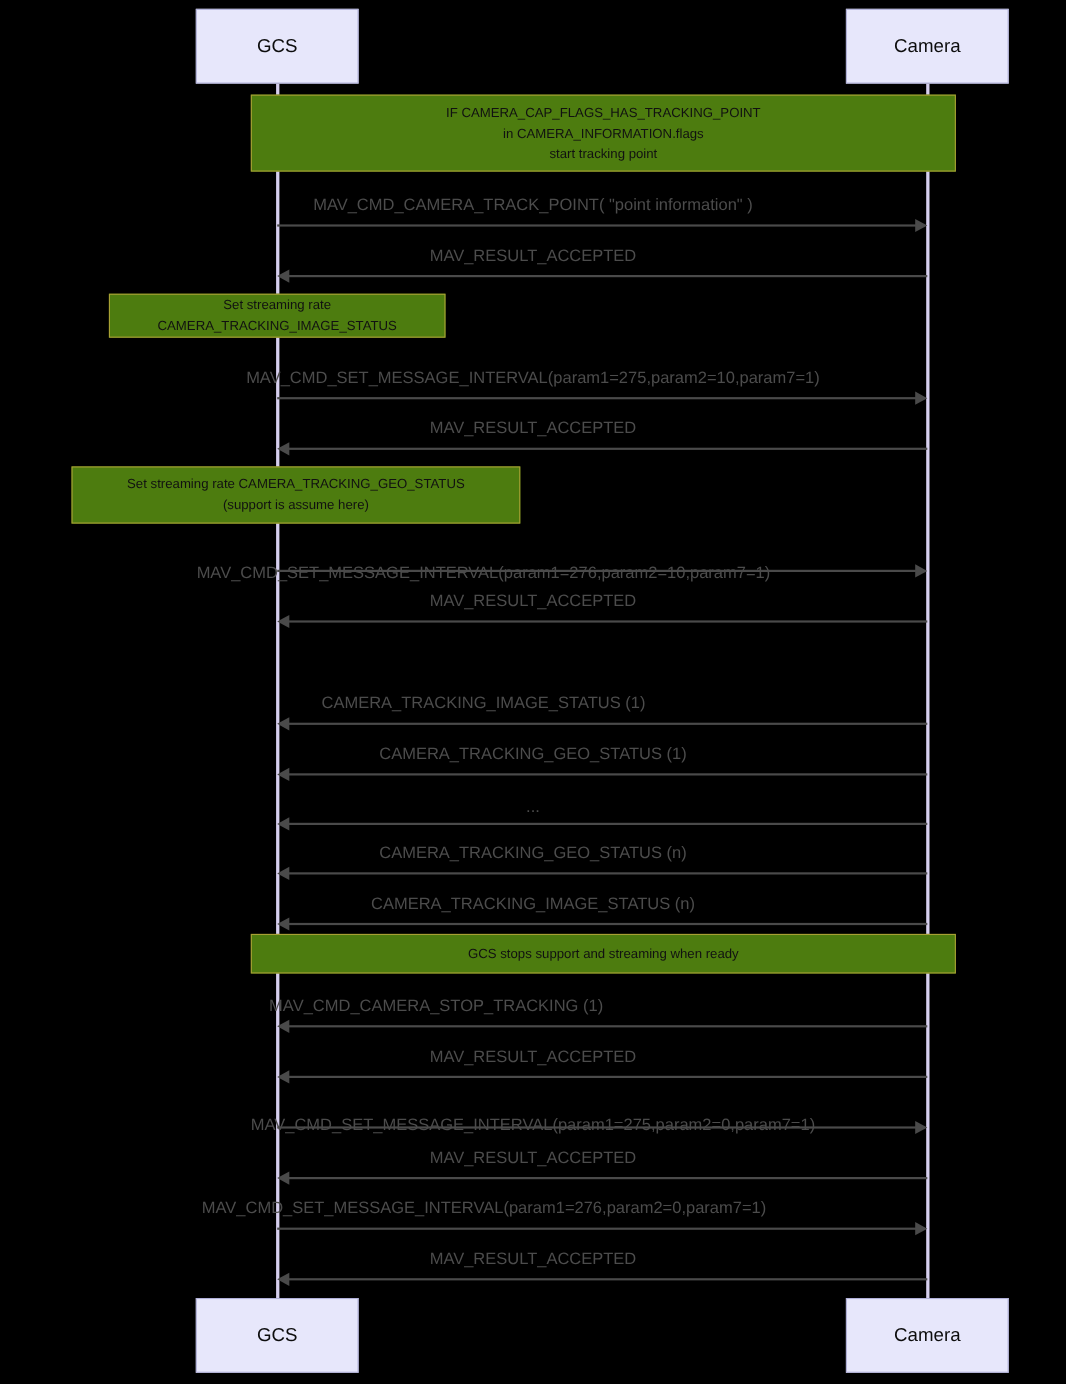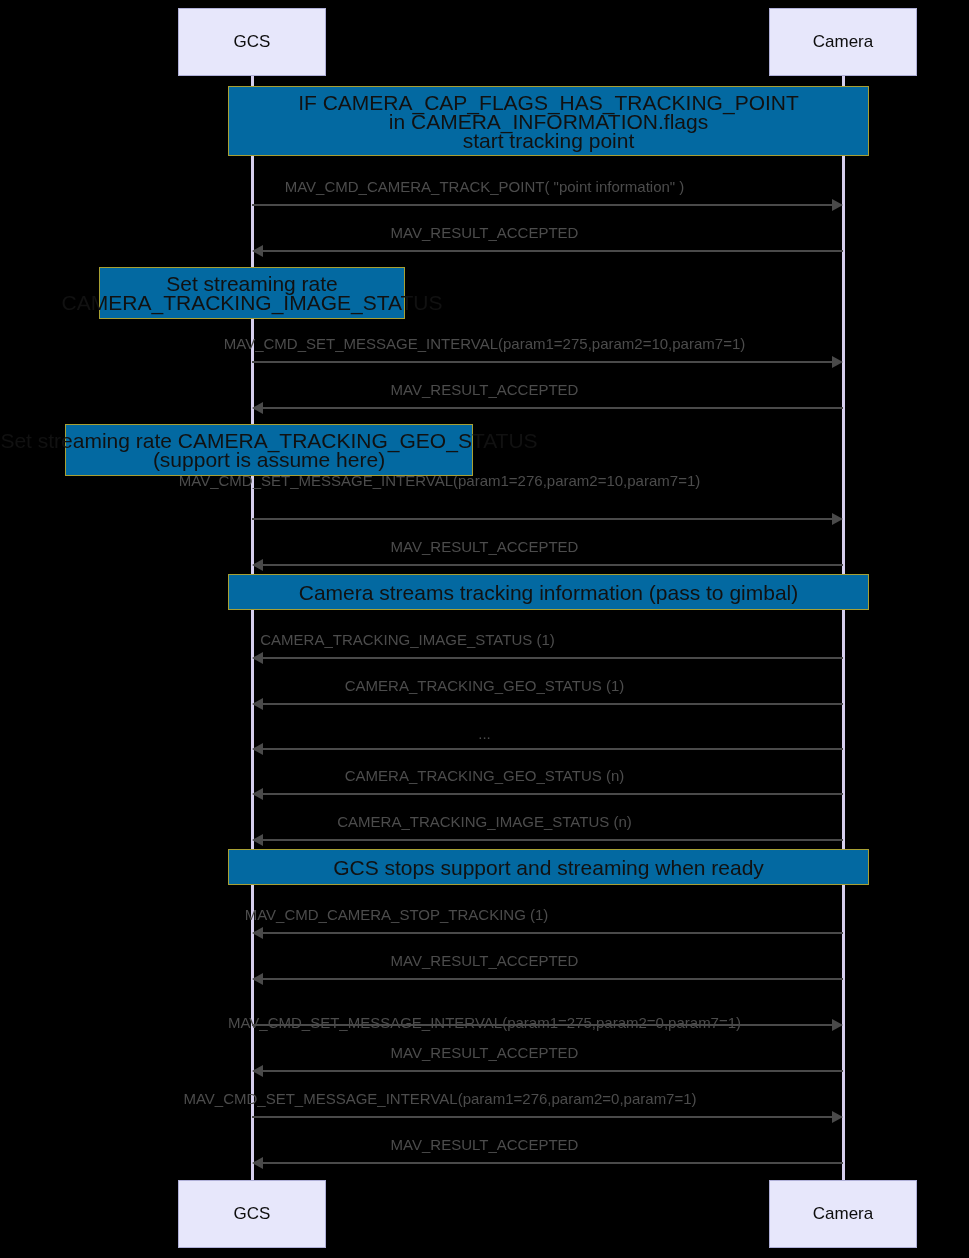--- a/index.html
+++ b/index.html
@@ -38,24 +38,24 @@
     color: #0d0d0d;
     font-size: 17px;
     font-family: "Liberation Sans", sans-serif;
     z-index: 5;
   }
 
   
   .note {
     position: absolute;
     box-sizing: border-box;
-    background: #0369a1;
+    background: #4d7c0f;
     border: 1px solid #a8a034;
     color: #111111;
-    font-size: 21px;
+    font-size: 12px;
     line-height: 19px;
     text-align: center;
     display: flex;
     align-items: center;
     justify-content: center;
     z-index: 6;
     white-space: pre-line;
     padding: 2px 15px;
   }
   .note.overflow {
@@ -116,58 +116,55 @@
   <div class="participant" style="left:769px; top:1180px; width:148px; height:68px;">
     <span>Camera</span>
   </div>
 
   <div class="note" style="left:228px; top:86px; width:641px; height:70px;">
     <span>IF CAMERA_CAP_FLAGS_HAS_TRACKING_POINT
 in CAMERA_INFORMATION.flags
 start tracking point</span>
   </div>
 
-  <div class="note" style="left:99px; top:267px; width:306px; height:52px;">
+  <div class="note" style="left:99px; top:267px; width:306px; height:40px;">
     <span>Set streaming rate
 CAMERA_TRACKING_IMAGE_STATUS</span>
   </div>
 
   <div class="note overflow" style="left:48px; top:424px; width:408px; height:52px;">
     <span>Set streaming rate CAMERA_TRACKING_GEO_STATUS
 (support is assume here)</span>
   </div>
 
-  <div class="note" style="left:228px; top:574px; width:641px; height:36px;">
-    <span>Camera streams tracking information (pass to gimbal)</span>
-  </div>
 
   <div class="note" style="left:228px; top:849px; width:641px; height:36px;">
     <span>GCS stops support and streaming when ready</span>
   </div>
 
   <div id="messages-layer">
       <div class="msg-label" style="left: 0px; top: 178px; width: 969px;">MAV_CMD_CAMERA_TRACK_POINT( "point information" )</div>
       <div class="msg-line" style="left: 252px; top: 204px; width: 581px;"></div>
       <div class="arrowhead right" style="top: 199px; left: 832px;"></div>
       <div class="msg-label" style="left: 0px; top: 224px; width: 969px;">MAV_RESULT_ACCEPTED</div>
       <div class="msg-line" style="left: 262px; top: 250px; width: 581px;"></div>
       <div class="arrowhead left" style="top: 245px; left: 252px;"></div>
       <div class="msg-label" style="left: 0px; top: 335px; width: 969px;">MAV_CMD_SET_MESSAGE_INTERVAL(param1=275,param2=10,param7=1)</div>
       <div class="msg-line" style="left: 252px; top: 361px; width: 581px;"></div>
       <div class="arrowhead right" style="top: 356px; left: 832px;"></div>
       <div class="msg-label" style="left: 0px; top: 381px; width: 969px;">MAV_RESULT_ACCEPTED</div>
       <div class="msg-line" style="left: 262px; top: 407px; width: 581px;"></div>
       <div class="arrowhead left" style="top: 402px; left: 252px;"></div>
-      <div class="msg-label" style="left: 0px; top: 472px; width: 879px;">MAV_CMD_SET_MESSAGE_INTERVAL(param1=276,param2=10,param7=1)</div>
+      <div class="msg-label" style="left: 0px; top: 512px; width: 879px;">MAV_CMD_SET_MESSAGE_INTERVAL(param1=276,param2=10,param7=1)</div>
       <div class="msg-line" style="left: 252px; top: 518px; width: 581px;"></div>
       <div class="arrowhead right" style="top: 513px; left: 832px;"></div>
       <div class="msg-label" style="left: 0px; top: 538px; width: 969px;">MAV_RESULT_ACCEPTED</div>
       <div class="msg-line" style="left: 262px; top: 564px; width: 581px;"></div>
       <div class="arrowhead left" style="top: 559px; left: 252px;"></div>
-      <div class="msg-label" style="left: 0px; top: 631px; width: 815px;">CAMERA_TRACKING_IMAGE_STATUS (1)</div>
+      <div class="msg-label" style="left: 0px; top: 631px; width: 815px; padding-left: 32px;">CAMERA_TRACKING_IMAGE_STATUS (1)</div>
       <div class="msg-line" style="left: 262px; top: 657px; width: 581px;"></div>
       <div class="arrowhead left" style="top: 652px; left: 252px;"></div>
       <div class="msg-label" style="left: 0px; top: 677px; width: 969px;">CAMERA_TRACKING_GEO_STATUS (1)</div>
       <div class="msg-line" style="left: 262px; top: 703px; width: 581px;"></div>
       <div class="arrowhead left" style="top: 698px; left: 252px;"></div>
       <div class="msg-label" style="left: 0px; top: 725px; width: 969px;">...</div>
       <div class="msg-line" style="left: 262px; top: 748px; width: 581px;"></div>
       <div class="arrowhead left" style="top: 743px; left: 252px;"></div>
       <div class="msg-label" style="left: 0px; top: 767px; width: 969px;">CAMERA_TRACKING_GEO_STATUS (n)</div>
       <div class="msg-line" style="left: 262px; top: 793px; width: 581px;"></div>

